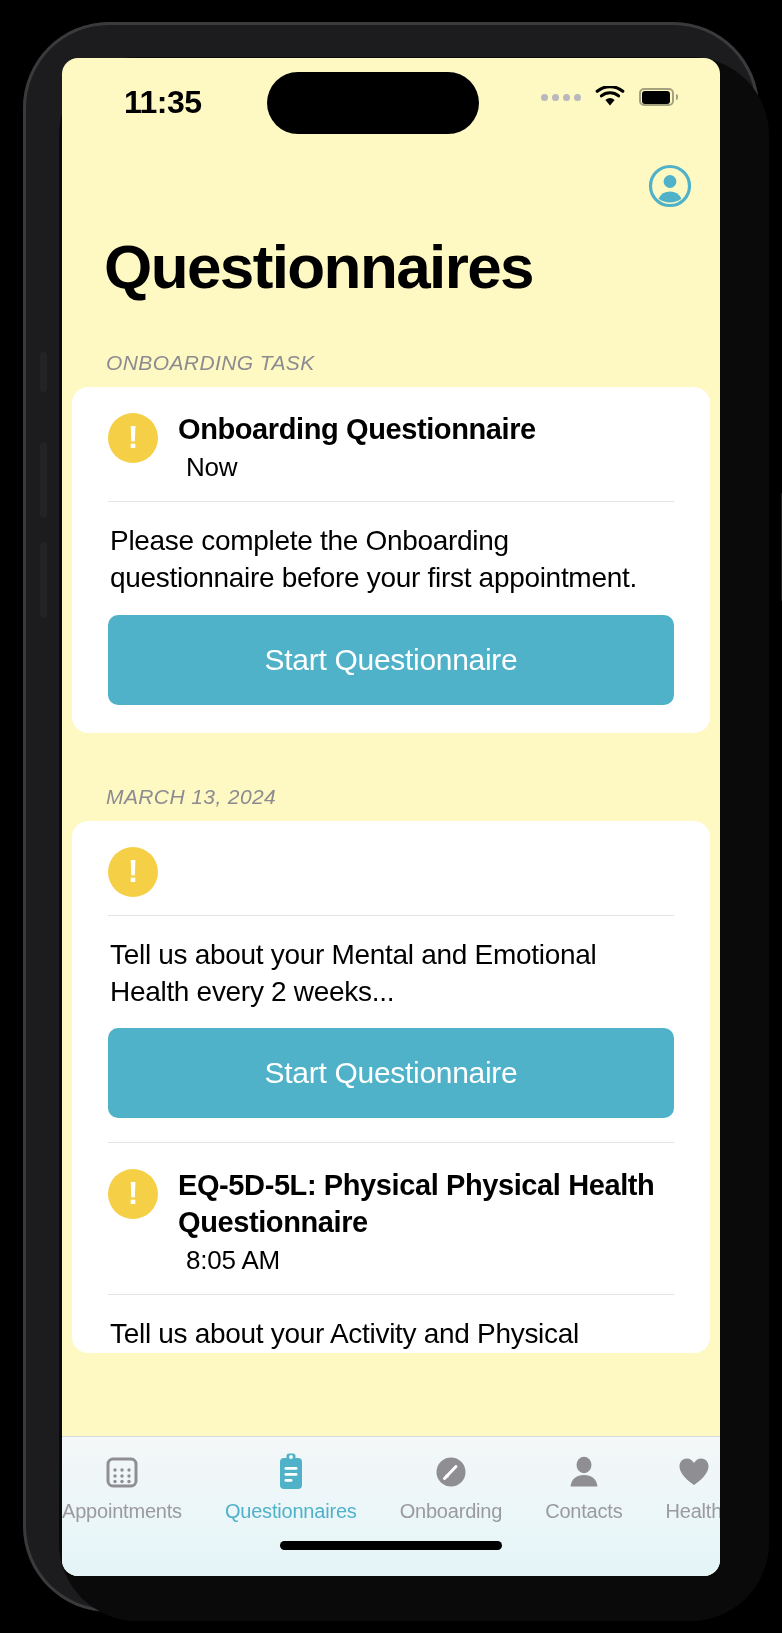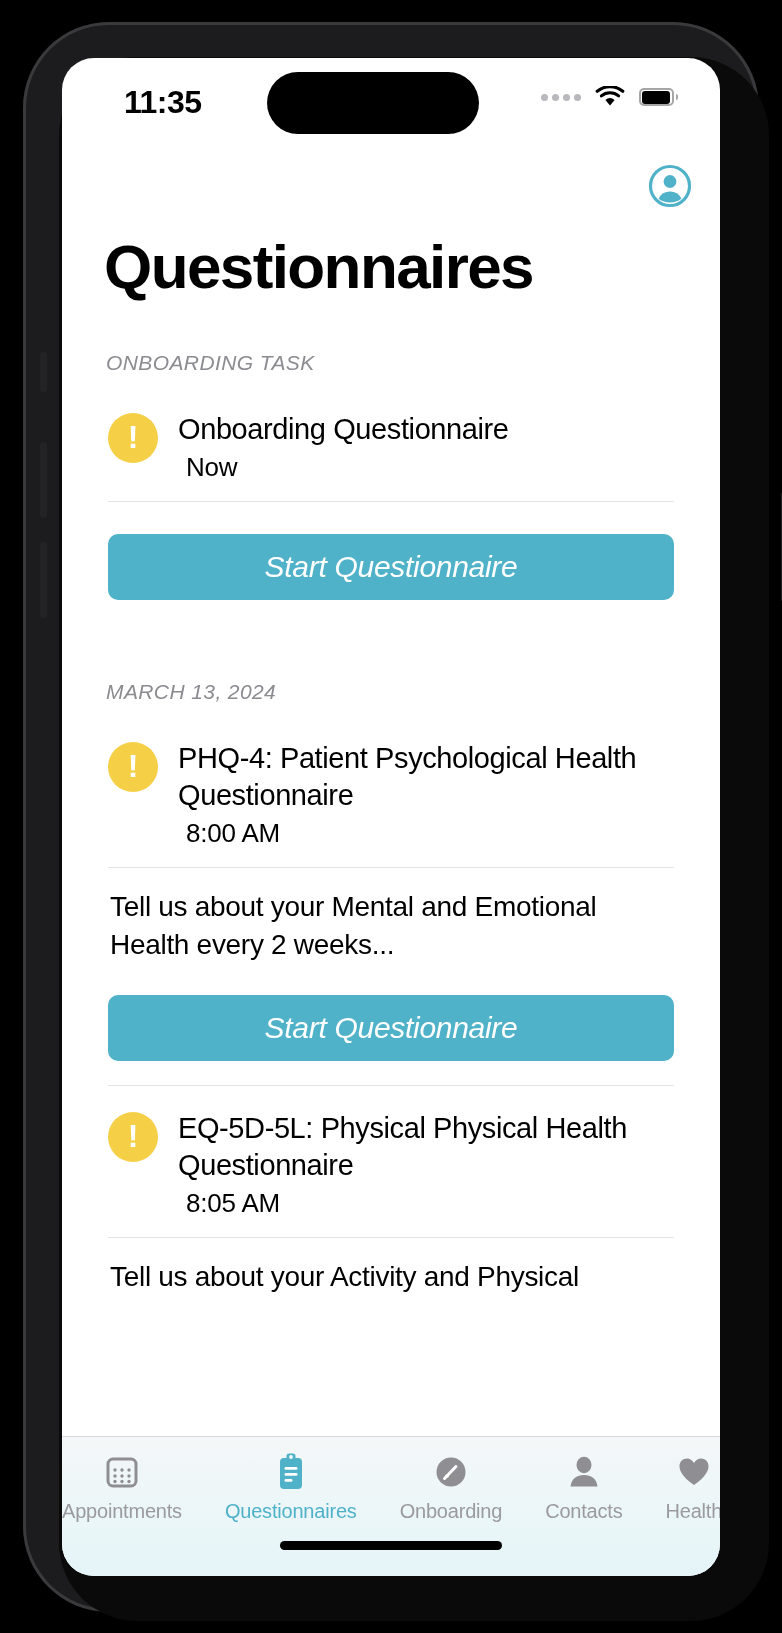--- a/index.html
+++ b/index.html
@@ -28,22 +28,22 @@
   .side-btn{ position:absolute; background:#232325; border-radius:3px; }
   #btn-silent { left:17px; top:330px;  width:7px; height:40px; }
   #btn-volup  { left:17px; top:420px;  width:7px; height:76px; }
   #btn-voldn  { left:17px; top:520px;  width:7px; height:76px; }
   #btn-power  { left:758px; top:470px; width:7px; height:110px; }
 
   
   #screen{
     position:absolute; left:62px; top:58px;
     width:658px; height:1518px;
-    background:#ffffff;
-    border-radius:32px;
+    background:#fef9c3;
+    border-radius:16px;
     overflow:hidden;
   }
 
   
   #status-bar{
     position:absolute; top:0; left:0; width:658px; height:92px;
     display:flex; align-items:center;
   }
   #status-time{
     position:absolute; left:62px; top:26px;
@@ -116,48 +116,47 @@
     background:#f5cf45;
     display:flex; align-items:center; justify-content:center;
     margin-top:4px;
   }
   .warn-icon span{
     color:#fff; font-size:32px; font-weight:bold; line-height:1;
     transform:translateY(-1px);
   }
   .q-headtext{ flex:1 1 auto; padding-top:2px; }
   .q-title{
-    font-size:29px; font-weight:normal; color:#000;
+    font-size:29px; font-weight:bold; color:#000;
     line-height:1.28; letter-spacing:-0.4px;
   }
   .q-time{
     margin-top:4px;
     font-size:26px; color:#000; letter-spacing:-0.2px;margin-left:8px;
   }
   .q-divider{
     height:1px; background:#e4e4e7;
     margin:18px 0 0 0;
   }
   .q-desc{
     padding:20px 2px 0 2px;
     font-size:28px; color:#000; line-height:1.33;
     letter-spacing:-0.3px;
   }
   .q-desc.center{ text-align:left; }
   .start-btn{
     display:block; width:100%;
-    margin:32px 0 0 0;
-    padding:16px 0;
+    margin:18px 0 0 0;
+    padding:28px 0;
     background:#4fb2c9;
     border:none; border-radius:10px;
     color:#fff; font-size:30px;
     font-family:"Liberation Sans", sans-serif;
     letter-spacing:-0.3px;
     cursor:pointer;
-    font-style:italic;
   }
   .q-item-pad-bottom{ padding-bottom:28px; }
   .q-item-sep{ height:1px; background:#e4e4e7; margin:24px 0 0 0; }
 
   
   #tab-bar{
     position:absolute; left:0; bottom:0;
     width:658px; height:140px;
     background:linear-gradient(180deg,#f4f7f8 0%,#e9f6f8 70%,#e4f4f7 100%);
     border-top:0.5px solid #d7d9db;
@@ -243,36 +242,33 @@
         <div class="q-head">
           <div class="warn-icon">
             <span>!</span>
           </div>
           <div class="q-headtext">
             <div class="q-title">Onboarding Questionnaire</div>
             <div class="q-time">Now</div>
           </div>
         </div>
         <div class="q-divider"></div>
+        <div class="q-desc">Please complete the Onboarding questionnaire before your first appointment.</div>
         <button class="start-btn">Start Questionnaire</button>
       </div>
     </div>
 
     <div class="section-header">MARCH 13, 2024</div>
 
     <div class="card">
 
       <div class="q-item">
         <div class="q-head">
           <div class="warn-icon">
             <span>!</span>
-          </div>
-          <div class="q-headtext">
-            <div class="q-title">PHQ-4: Patient Psychological Health Questionnaire</div>
-            <div class="q-time">8:00 AM</div>
           </div>
         </div>
         <div class="q-divider"></div>
         <div class="q-desc center">Tell us about your Mental and Emotional Health every 2 weeks...</div>
         <button class="start-btn">Start Questionnaire</button>
         <div class="q-item-sep"></div>
       </div>
 
       <div class="q-item">
         <div class="q-head">

